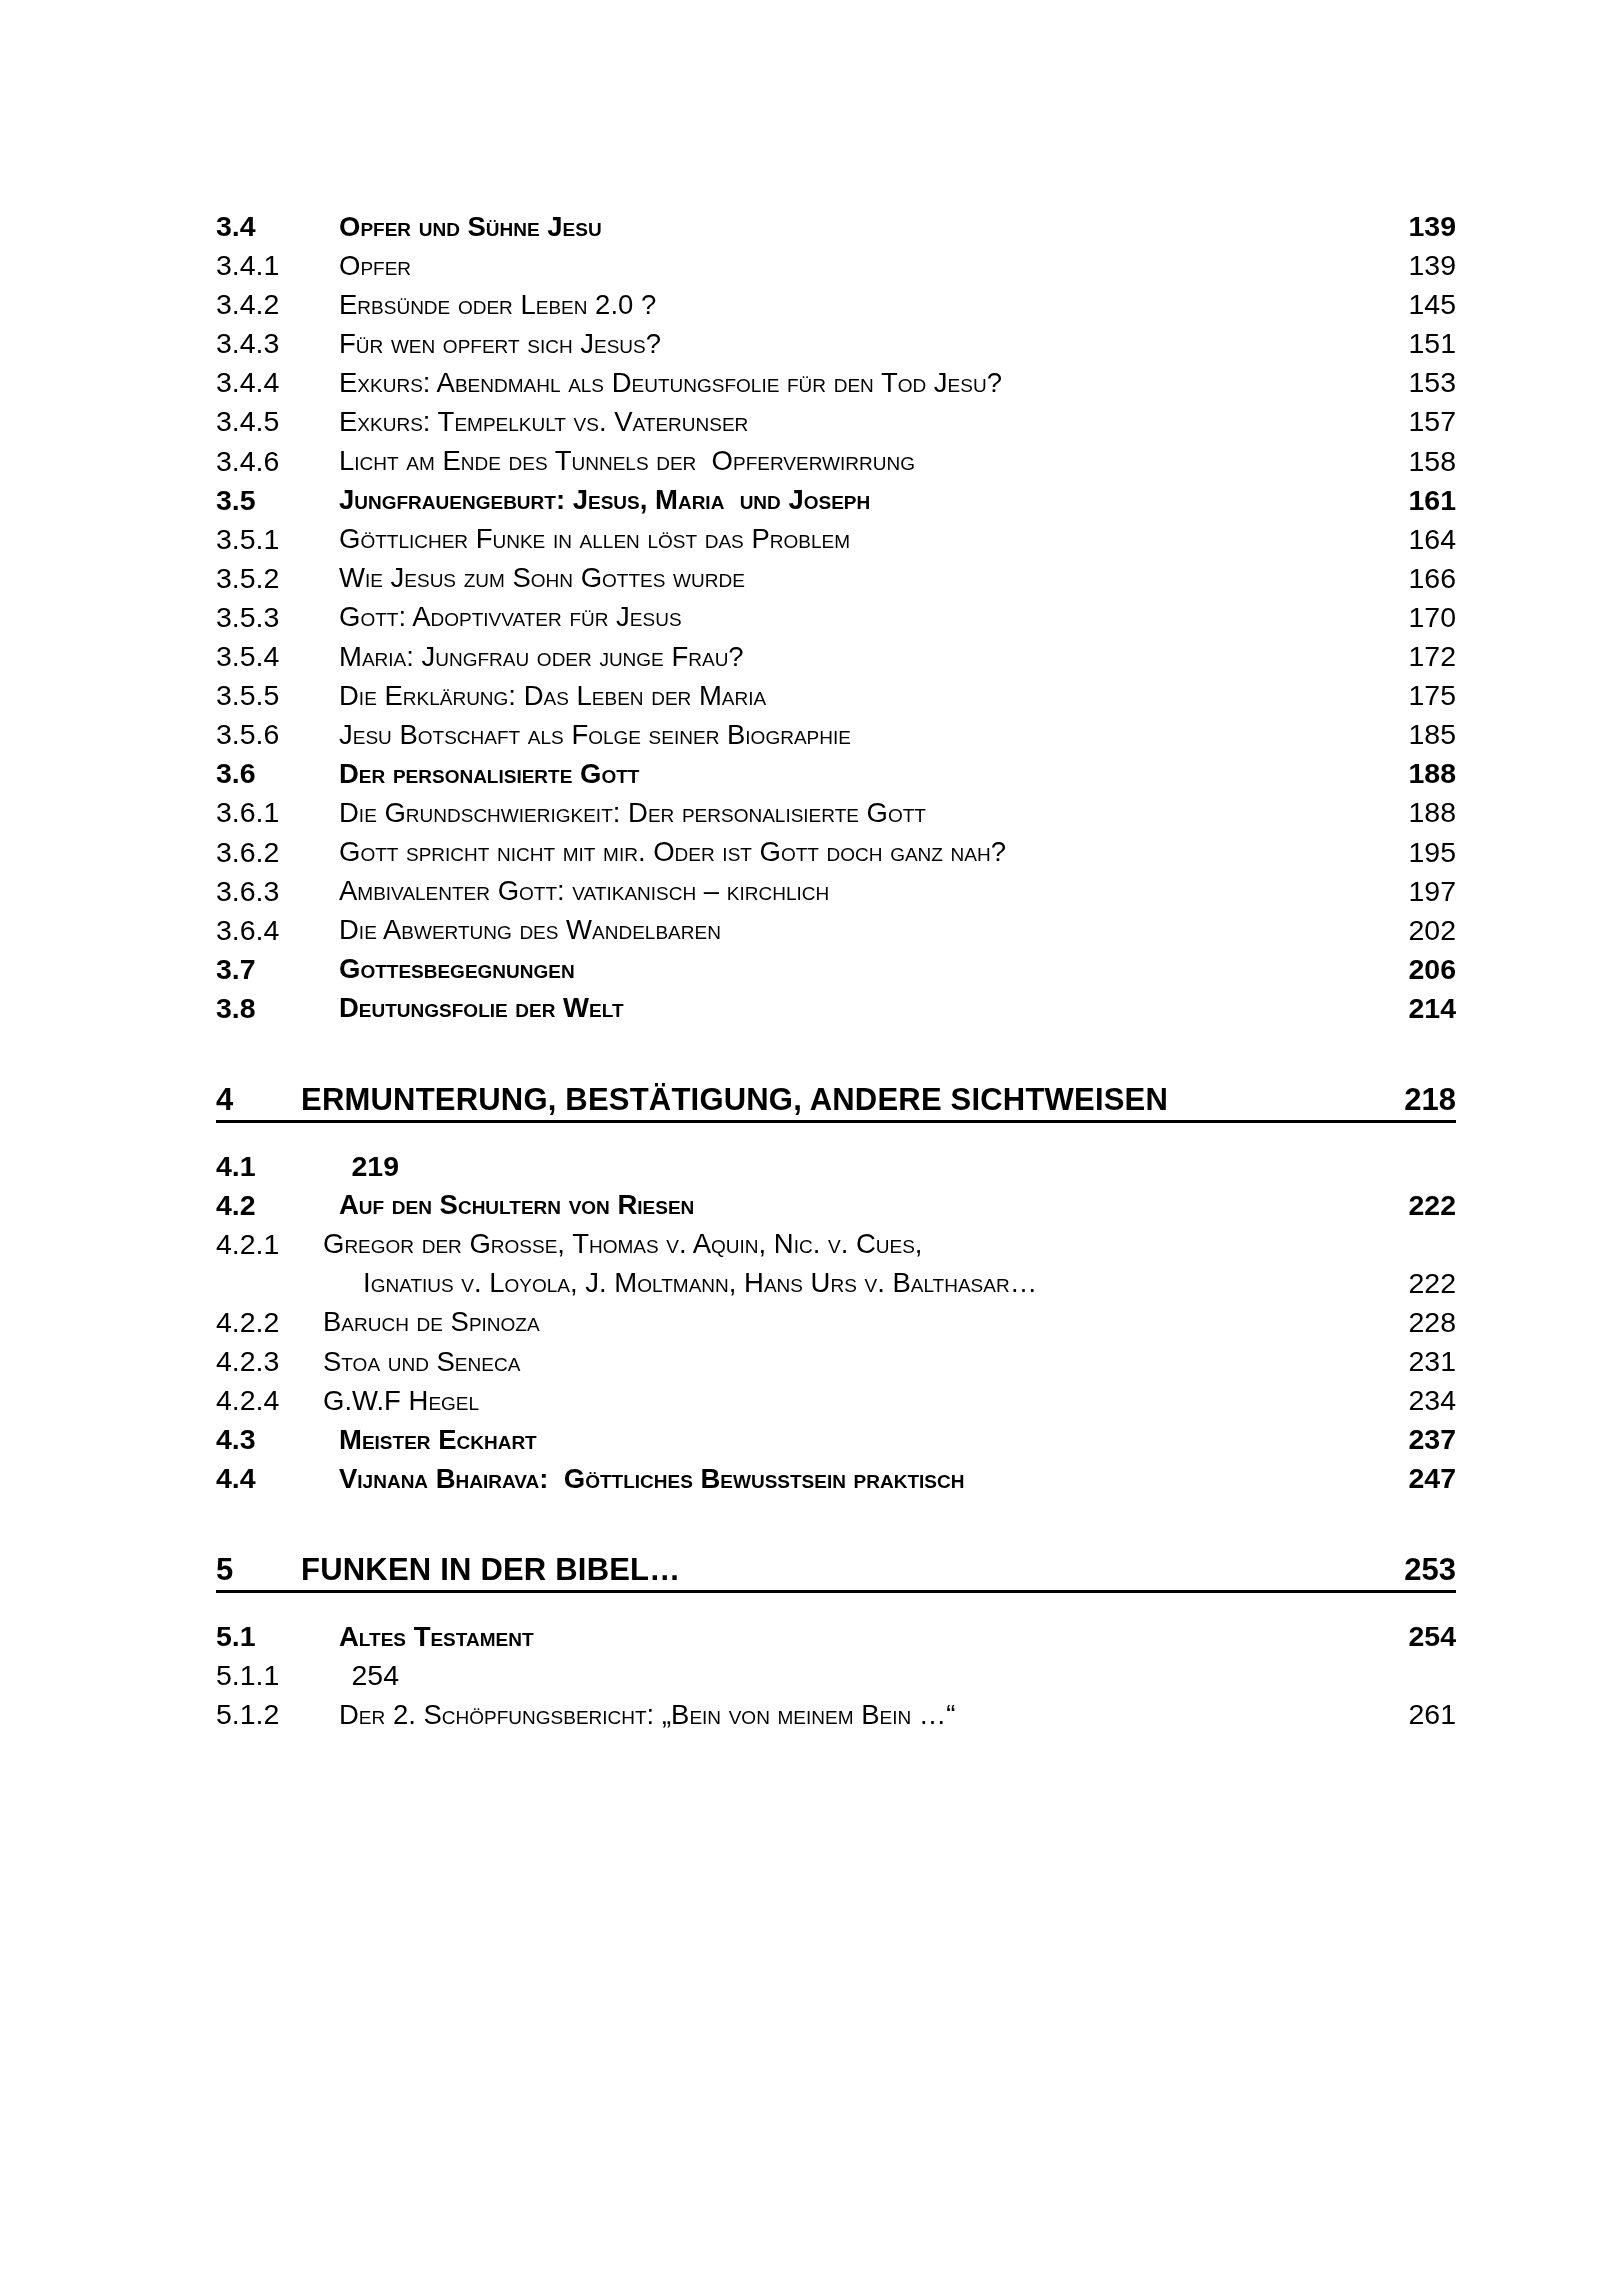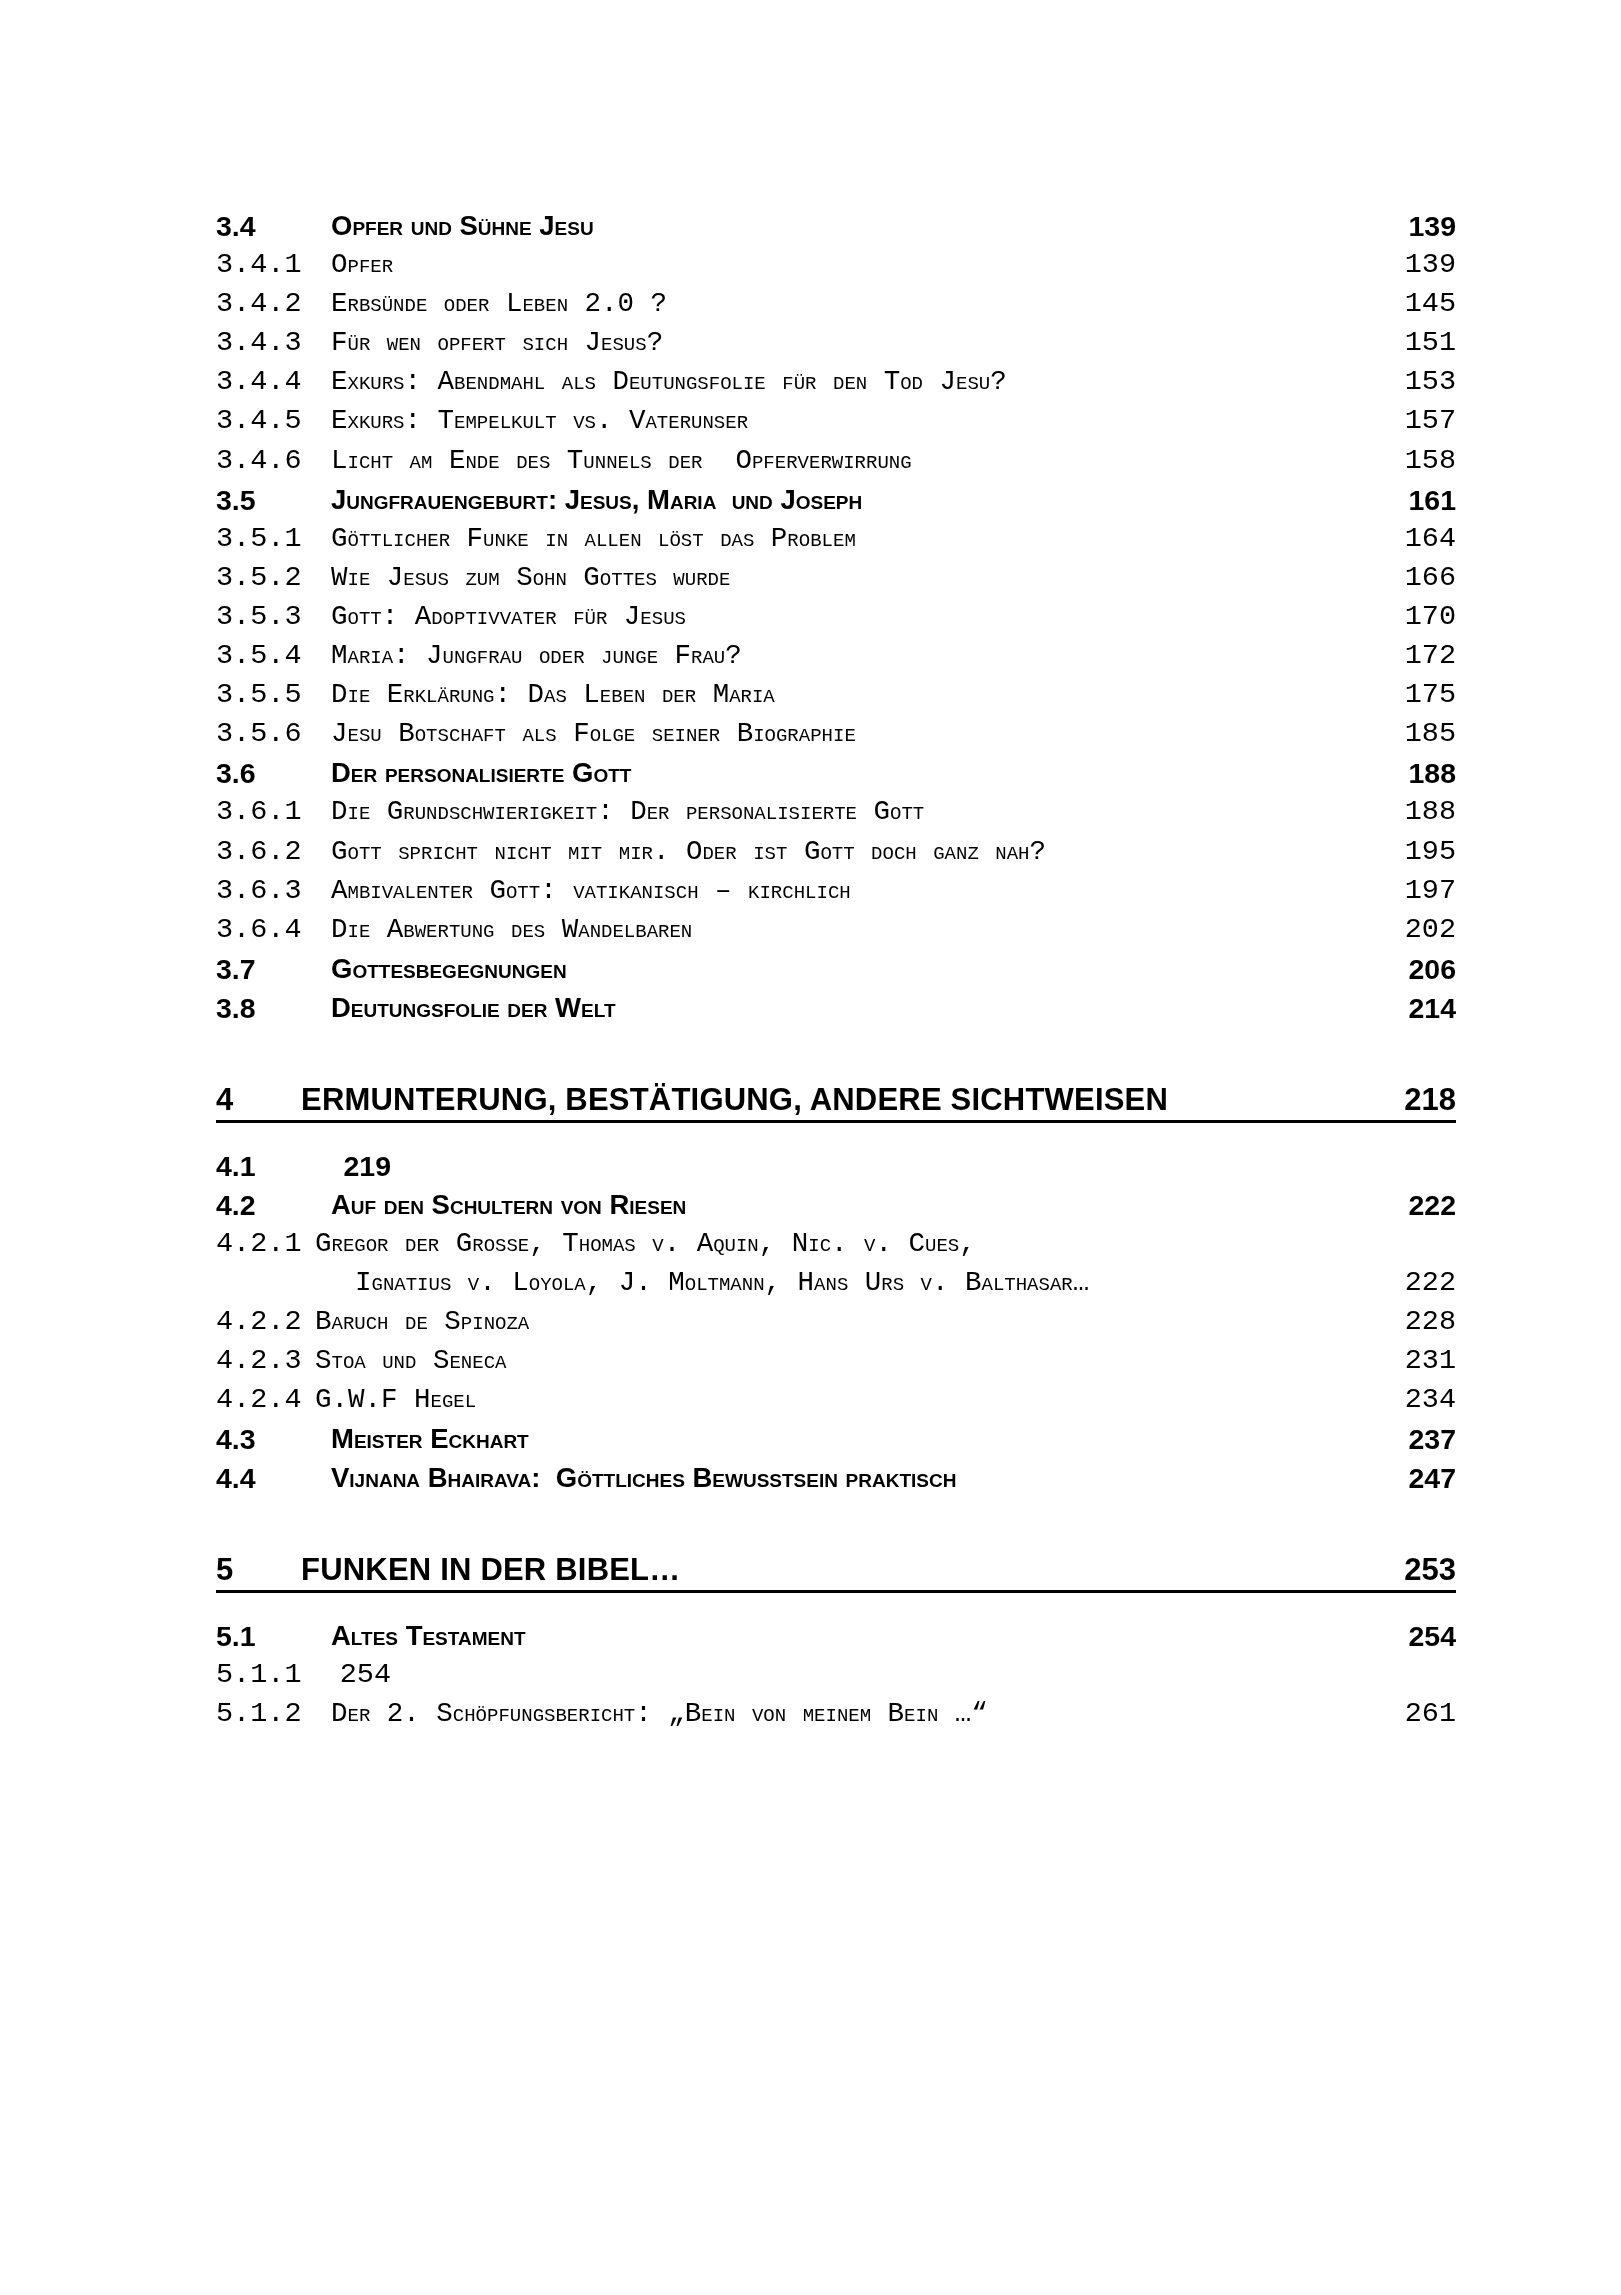--- a/index.html
+++ b/index.html
@@ -21,23 +21,24 @@
   .toc {
     position: absolute;
     left: 216px;
     top: 212px;
     width: 1240px;
   }
 
   
   .row {
     display: flex;
-    align-items: flex-start;
+    align-items: center;
     width: 100%;
     box-sizing: border-box;
+    gap: 8px;
   }
   .num {
     flex: 0 0 auto;
     width: 115px;
     font-size: 28.5px;
     line-height: 1.0;
     letter-spacing: 0px;
     white-space: pre;
   }
   .title {
@@ -59,21 +60,21 @@
   }
 
   
   .lvl2 { margin-bottom: 10.6px; }
   .lvl2 .num,
   .lvl2 .title,
   .lvl2 .pg { font-weight: bold; }
   .lvl2 .title { font-size: 27.5px; }
 
   
-  .lvl3 { margin-bottom: 10.6px; font-family: Liberation Mono, monospace; }
+  .lvl3 { margin-bottom: 10.6px; }
   .lvl3 .num,
   .lvl3 .title,
   .lvl3 .pg { font-weight: normal; }
   .lvl3 .title { font-size: 27.5px; }
 
   
   .tight .pg { min-width: 0; margin-left: 36px; }
   .tight .title { flex: 0 1 auto; }
   .tight { justify-content: flex-start; }
   .tight .spacer { flex: 1 1 auto; }

